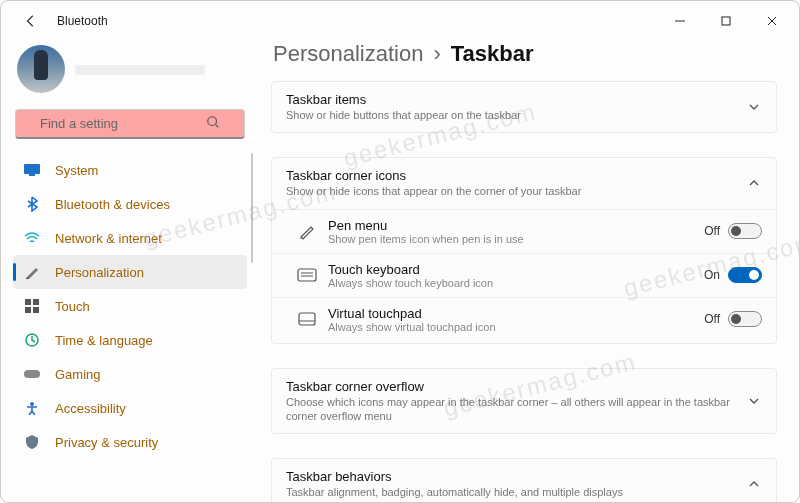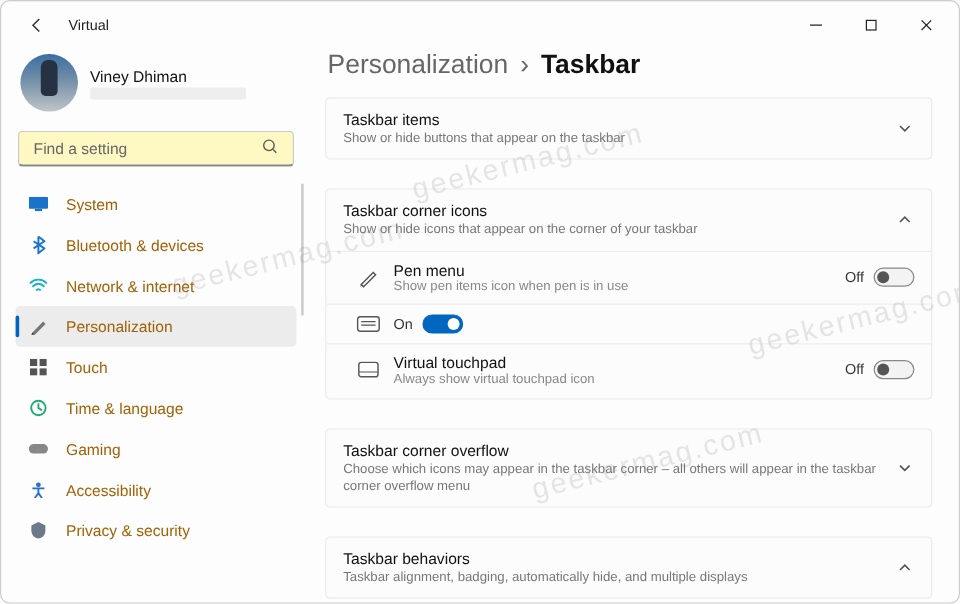--- a/index.html
+++ b/index.html
@@ -79,23 +79,23 @@
     background: #eee;
     margin-top: 2px;
     border-radius: 2px;
   }
   
   .searchbox {
     display: flex;
     align-items: center;
     border: 1px solid #ccc;
     border-bottom: 2px solid #888;
-    background: #fef9c3;
+    background: #fca5a5;
     height: 30px;
-    padding: 0 12px;
+    padding: 0 24px;
     border-radius: 4px;
     margin: 6px 2px 14px 2px;
   }
   .searchbox span.placeholder {
     flex: 1;
     color: #666;
     font-size: 13px;
   }
   
   .nav { position: relative; }
@@ -216,21 +216,21 @@
 </style>
 </head>
 <body>
 
 <div class="titlebar">
   <div class="back">
     <svg width="14" height="14" viewBox="0 0 16 16">
         <path d="M10 2 L4 8 L10 14" fill="none" stroke="#333" stroke-width="1.4"></path>
       </svg>
   </div>
-  <div class="title">Virtual</div>
+  <div class="title">Bluetooth</div>
   <div class="spacer"></div>
   <div class="winbtns">
     <div class="winbtn">
       <svg width="12" height="12">
           <line x1="1" y1="6" x2="11" y2="6" stroke="#222" stroke-width="1"></line>
         </svg>
     </div>
     <div class="winbtn">
       <svg width="12" height="12">
           <rect x="2" y="2" width="8" height="8" fill="none" stroke="#222" stroke-width="1"></rect>
@@ -243,21 +243,20 @@
     </div>
   </div>
 </div>
 
 <div class="content">
 
   <div class="sidebar">
     <div class="user">
       <div class="avatar"></div>
       <div class="user-info">
-        <div class="user-name">Viney Dhiman</div>
         <div class="user-sub"></div>
       </div>
     </div>
 
     <div class="searchbox">
       <span class="placeholder">Find a setting</span>
       <span>
         <svg width="14" height="14" viewBox="0 0 16 16">
             <circle cx="7" cy="7" r="5" fill="none" stroke="#555" stroke-width="1.3"></circle>
             <line x1="11" y1="11" x2="14" y2="14" stroke="#555" stroke-width="1.3"></line>
@@ -412,20 +411,24 @@
         </div>
 
         <div class="row">
           <div class="row-icon">
             <svg width="20" height="14" viewBox="0 0 20 14">
                 <rect x="1" y="1" width="18" height="12" rx="2" fill="none" stroke="#555" stroke-width="1.2"></rect>
                 <line x1="4" y1="5" x2="16" y2="5" stroke="#555"></line>
                 <line x1="4" y1="8" x2="16" y2="8" stroke="#555"></line>
               </svg>
           </div>
+          <div class="row-text">
+            <div class="row-title">Touch keyboard</div>
+            <div class="row-desc">Always show touch keyboard icon</div>
+          </div>
           <div class="toggle-wrap">
             <span class="toggle-label">On</span>
             <div class="toggle on"></div>
           </div>
         </div>
 
         <div class="row">
           <div class="row-icon">
             <svg width="20" height="14" viewBox="0 0 20 14">
                 <rect x="2" y="1" width="16" height="12" rx="2" fill="none" stroke="#555" stroke-width="1.2"></rect>

